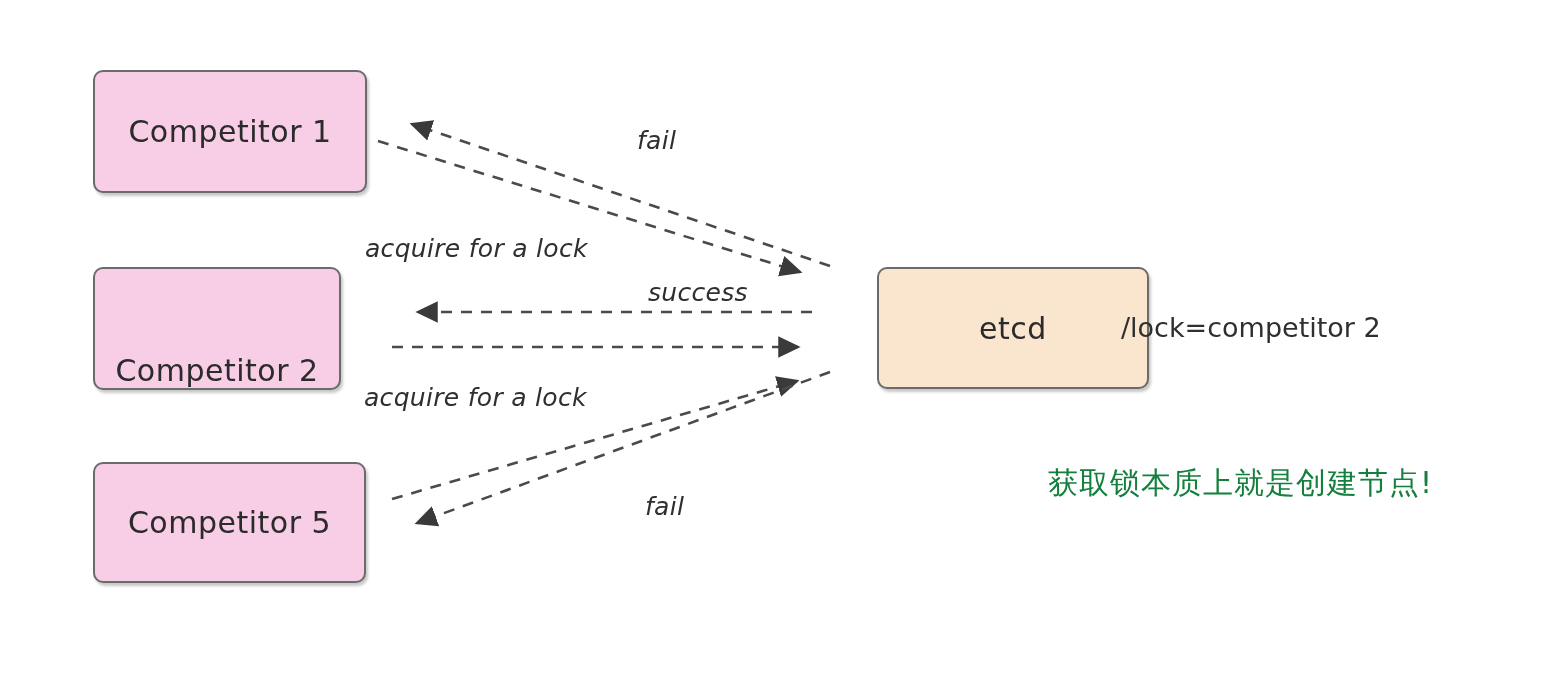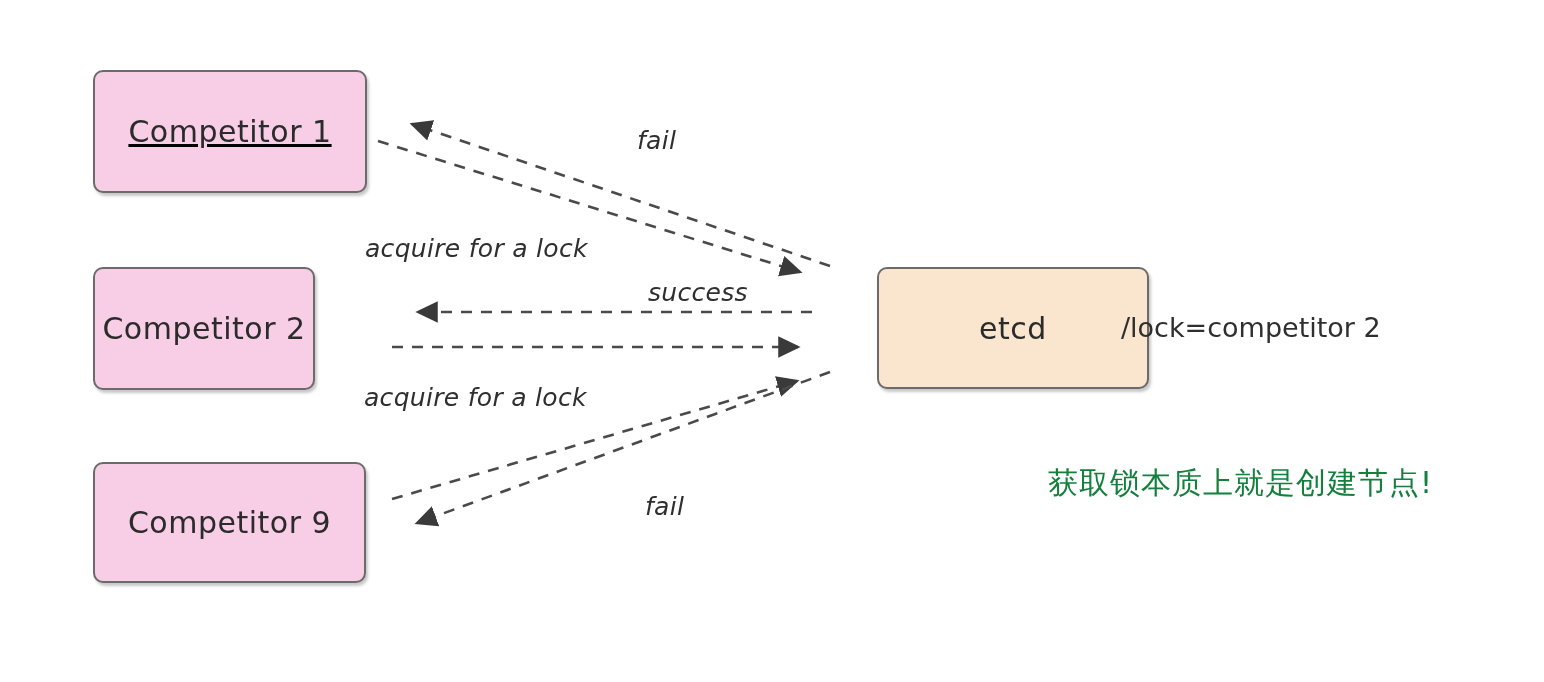--- a/index.html
+++ b/index.html
@@ -33,22 +33,22 @@
     color: #2b2b2b;
     letter-spacing: 0.5px;
     white-space: nowrap;
   }
   .node-competitor {
     background: #f7cee5;
   }
   .node-store {
     background: #fae5cf;
   }
-  #comp1 { left: 93px;  top: 70px;  width: 274px; height: 123px; text-decoration: underline; }
-  #comp2 { left: 93px;  top: 267px; width: 222px; height: 123px; }
+  #comp1 { left: 93px;  top: 70px;  width: 274px; height: 123px; }
+  #comp2 { left: 93px;  top: 267px; width: 248px; height: 123px; align-items: flex-end; }
   #comp3 { left: 93px;  top: 462px; width: 273px; height: 121px; }
   #etcd  { left: 877px; top: 267px; width: 272px; height: 122px; }
 
   .edge-label {
     position: absolute;
     font-family: "DejaVu Sans", sans-serif;
     font-size: 25px;
     color: #2f2f2f;
     white-space: nowrap;
     letter-spacing: 0.3px;
@@ -101,21 +101,21 @@
 
   <div class="node node-competitor" id="comp1">
     <span class="node-label">Competitor 1</span>
   </div>
 
   <div class="node node-competitor" id="comp2">
     <span class="node-label">Competitor 2</span>
   </div>
 
   <div class="node node-competitor" id="comp3">
-    <span class="node-label">Competitor 9</span>
+    <span class="node-label">Competitor 5</span>
   </div>
 
   <div class="node node-store" id="etcd">
     <span class="node-label">etcd</span>
   </div>
 
   <div class="edge-label" style="left:637px; top:126px;">fail</div>
 
   <div class="edge-label" style="left:365px; top:234px;">acquire for a lock</div>
 

